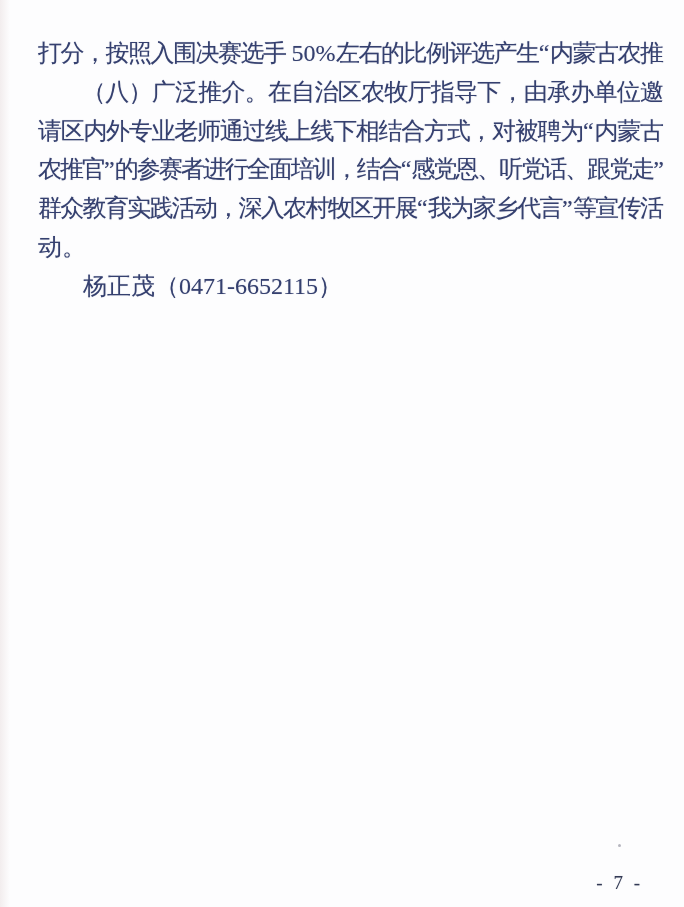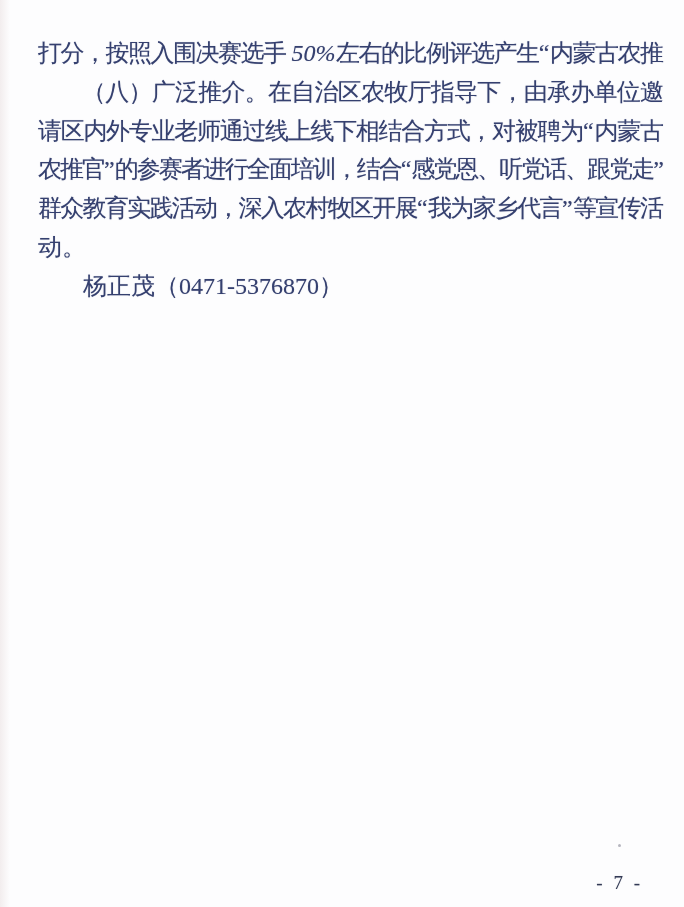--- a/index.html
+++ b/index.html
@@ -44,21 +44,21 @@
   
   .line.just {
     display: flex;
     justify-content: space-between;
     align-items: baseline;
     white-space: normal;
   }
   .line.just span { display: inline-block; white-space: pre; }
   .line.just .c { width: 22px; text-align: center; }   
   .line.just .q { width: 11px; text-align: center; }   
-  .line.just .a { text-align: center; font-style: italic; }                
+  .line.just .a { text-align: center; }                
   .line.indent { padding-left: 44px; }
   .para-contact .line:nth-child(1) { padding-left: 45px; }
   .para-contact .line:nth-child(2) { padding-left: 157px; }
   .folio {
     position: absolute;
     top: 872px;
     right: 41px;
     font-size: 19px;
     letter-spacing: 3px;
     color: #333a55;
@@ -229,18 +229,18 @@
           <span class="c">言</span>
           <span class="q">”</span>
           <span class="c">等</span>
           <span class="c">宣</span>
           <span class="c">传</span>
           <span class="c">活</span>
         </div>
         <div class="line">动。</div>
       </div>
       <div class="para para-contact">
-        <div class="line">杨正茂（0471-5376870）</div>
+        <div class="line">杨正茂（0471-6652115）</div>
       </div>
     </div>
   <div class="speck"></div>
   <div class="folio">- 7 -</div>
 </div>
 
 </body></html>

